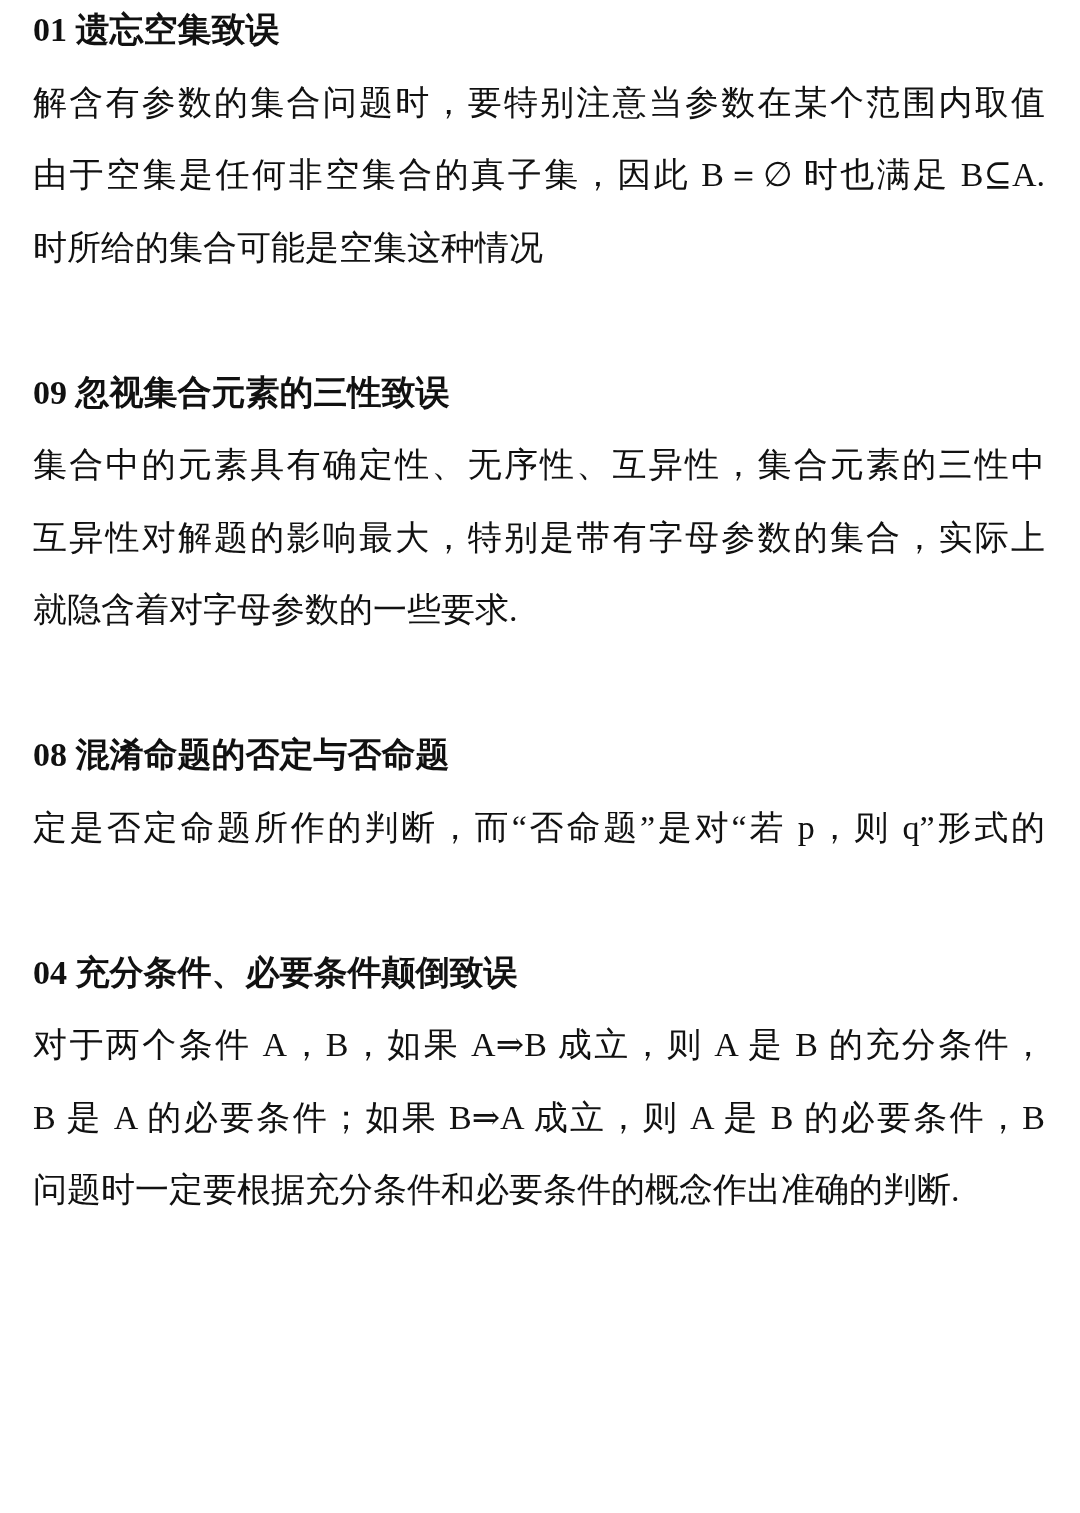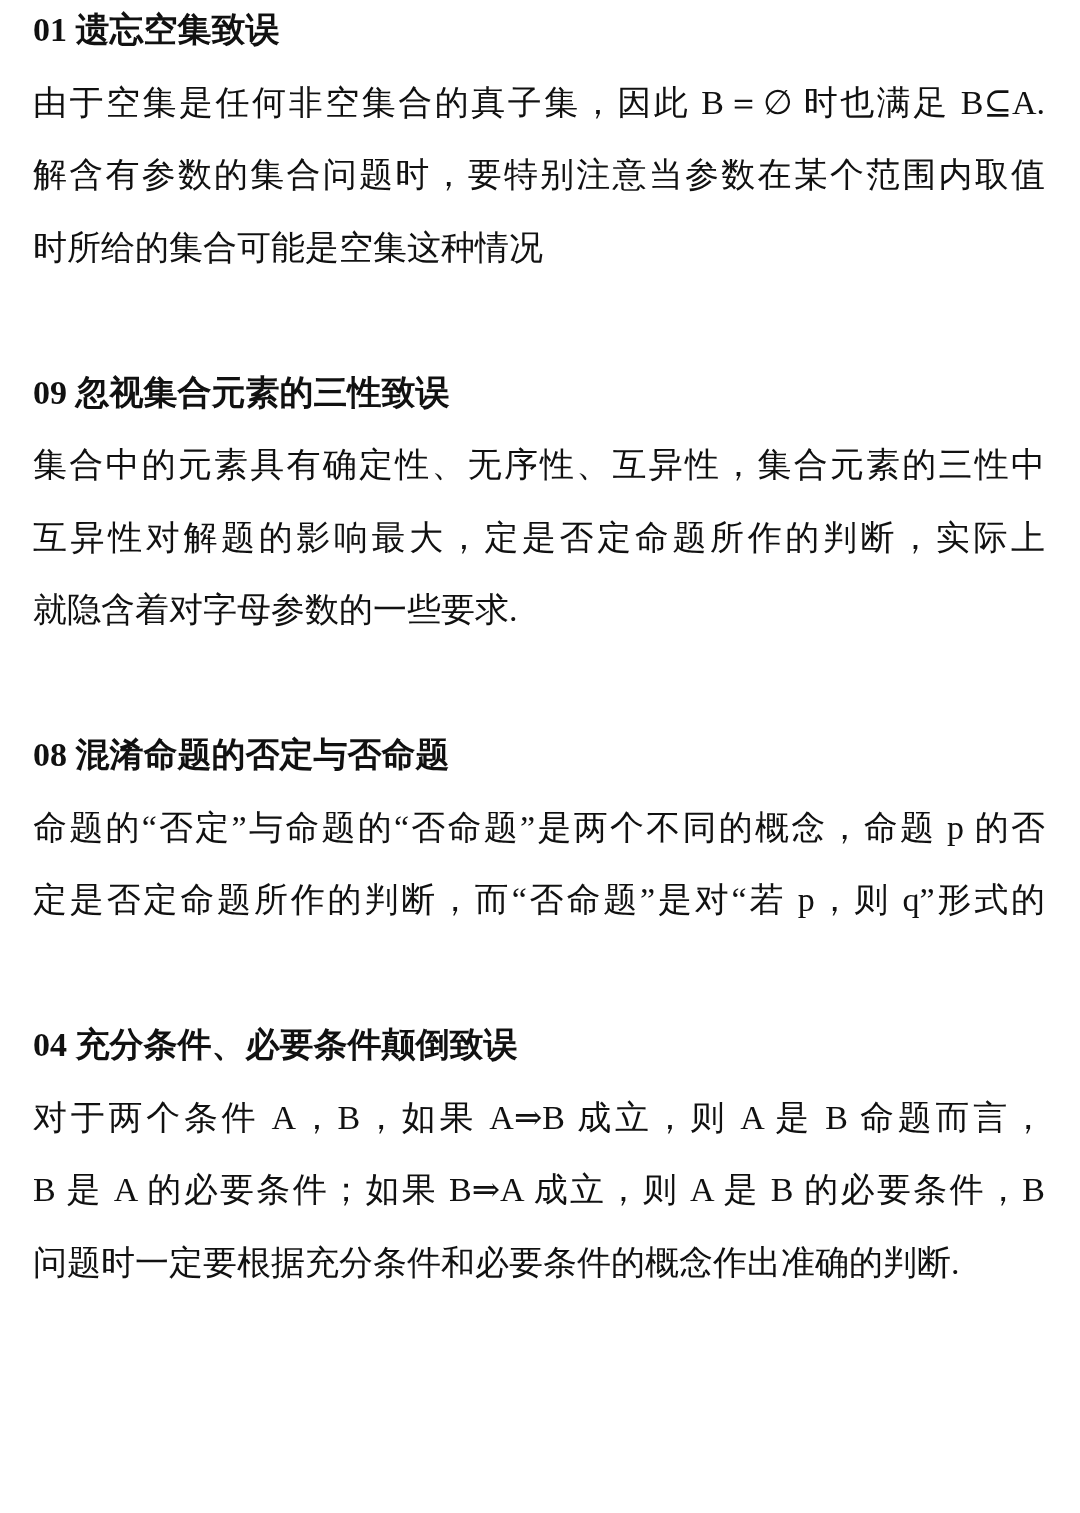--- a/index.html
+++ b/index.html
@@ -49,45 +49,44 @@
   }
 </style>
 </head>
 <body>
 
 <div class="page">
 
   <section class="sec">
     <h2 class="heading">01 遗忘空集致误</h2>
     <div>
+      <p class="line full">解含有参数的集合问题时，要特别注意当参数在某个范围内取值</p>
       <p class="line full">由于空集是任何非空集合的真子集，因此 B＝∅ 时也满足 B⊆A.</p>
-      <p class="line full">解含有参数的集合问题时，要特别注意当参数在某个范围内取值</p>
       <p class="line last">时所给的集合可能是空集这种情况</p>
     </div>
   </section>
 
   <section class="sec">
     <h2 class="heading">09 忽视集合元素的三性致误</h2>
     <div>
       <p class="line full">集合中的元素具有确定性、无序性、互异性，集合元素的三性中</p>
-      <p class="line full">互异性对解题的影响最大，定是否定命题所作的判断，实际上</p>
+      <p class="line full">互异性对解题的影响最大，特别是带有字母参数的集合，实际上</p>
       <p class="line last">就隐含着对字母参数的一些要求.</p>
     </div>
   </section>
 
   <section class="sec">
     <h2 class="heading">08 混淆命题的否定与否命题</h2>
     <div>
-      <p class="line full">命题的“否定”与命题的“否命题”是两个不同的概念，命题 p 的否</p>
       <p class="line full">定是否定命题所作的判断，而“否命题”是对“若 p，则 q”形式的</p>
     </div>
   </section>
 
   <section class="sec">
     <h2 class="heading">04 充分条件、必要条件颠倒致误</h2>
     <div>
-      <p class="line full">对于两个条件 A，B，如果 A⇒B 成立，则 A 是 B 命题而言，</p>
+      <p class="line full">对于两个条件 A，B，如果 A⇒B 成立，则 A 是 B 的充分条件，</p>
       <p class="line full">B 是 A 的必要条件；如果 B⇒A 成立，则 A 是 B 的必要条件，B</p>
       <p class="line last">问题时一定要根据充分条件和必要条件的概念作出准确的判断.</p>
     </div>
   </section>
 
 </div>
 
 </body></html>

